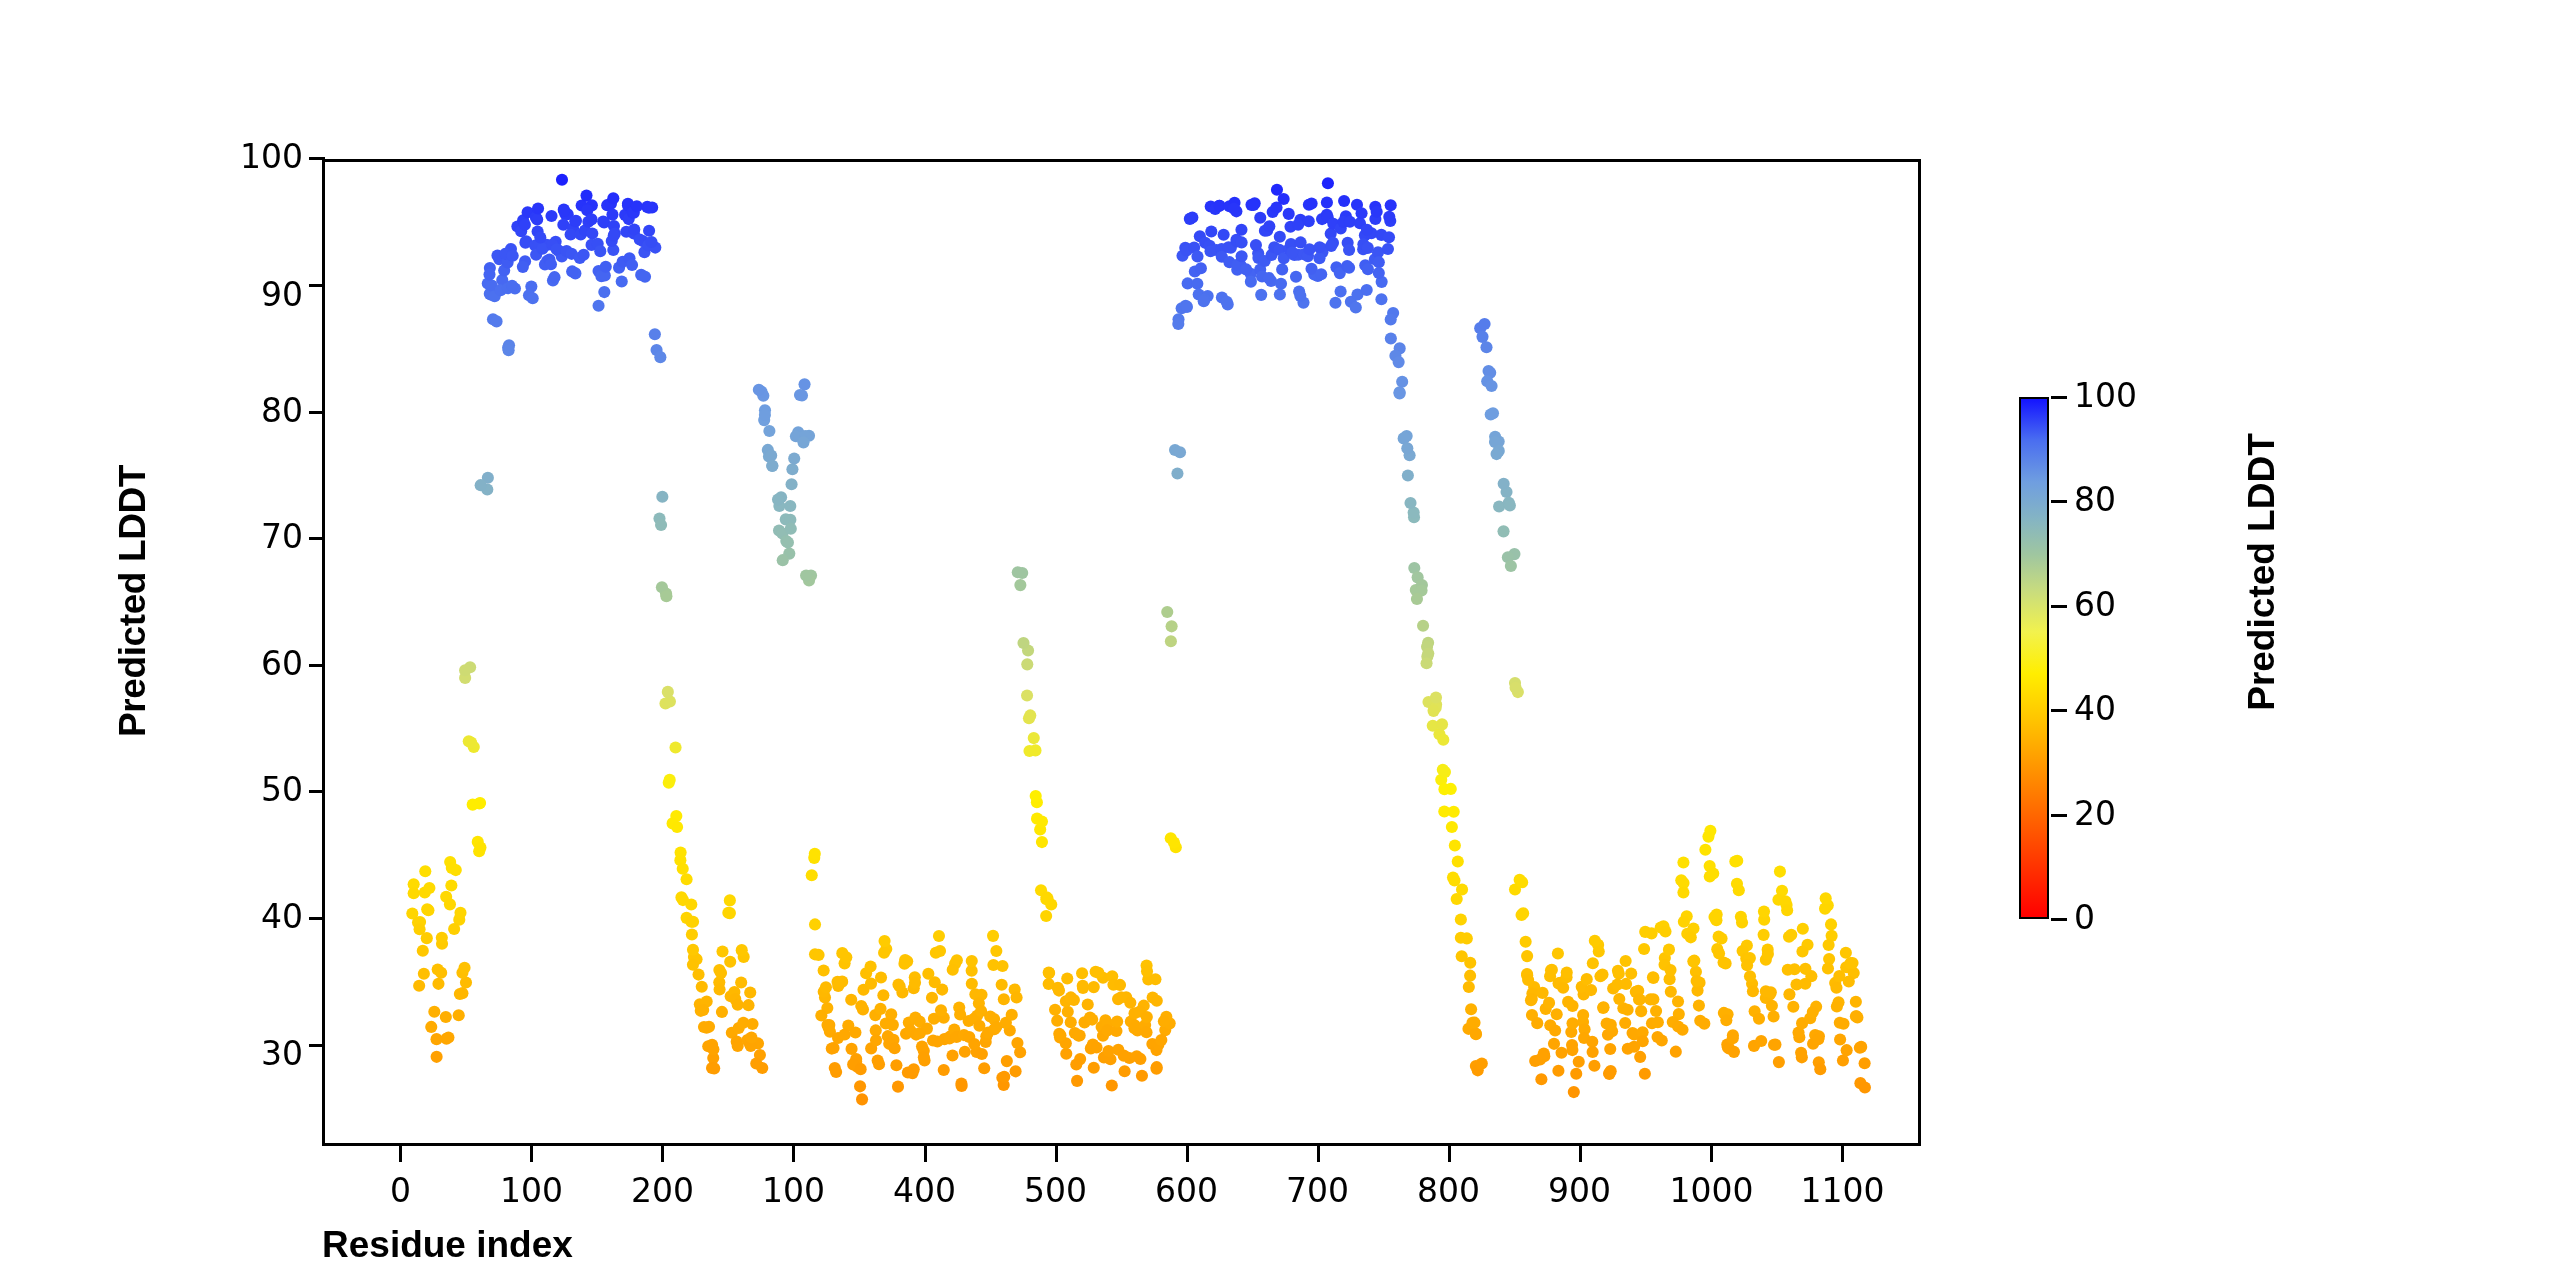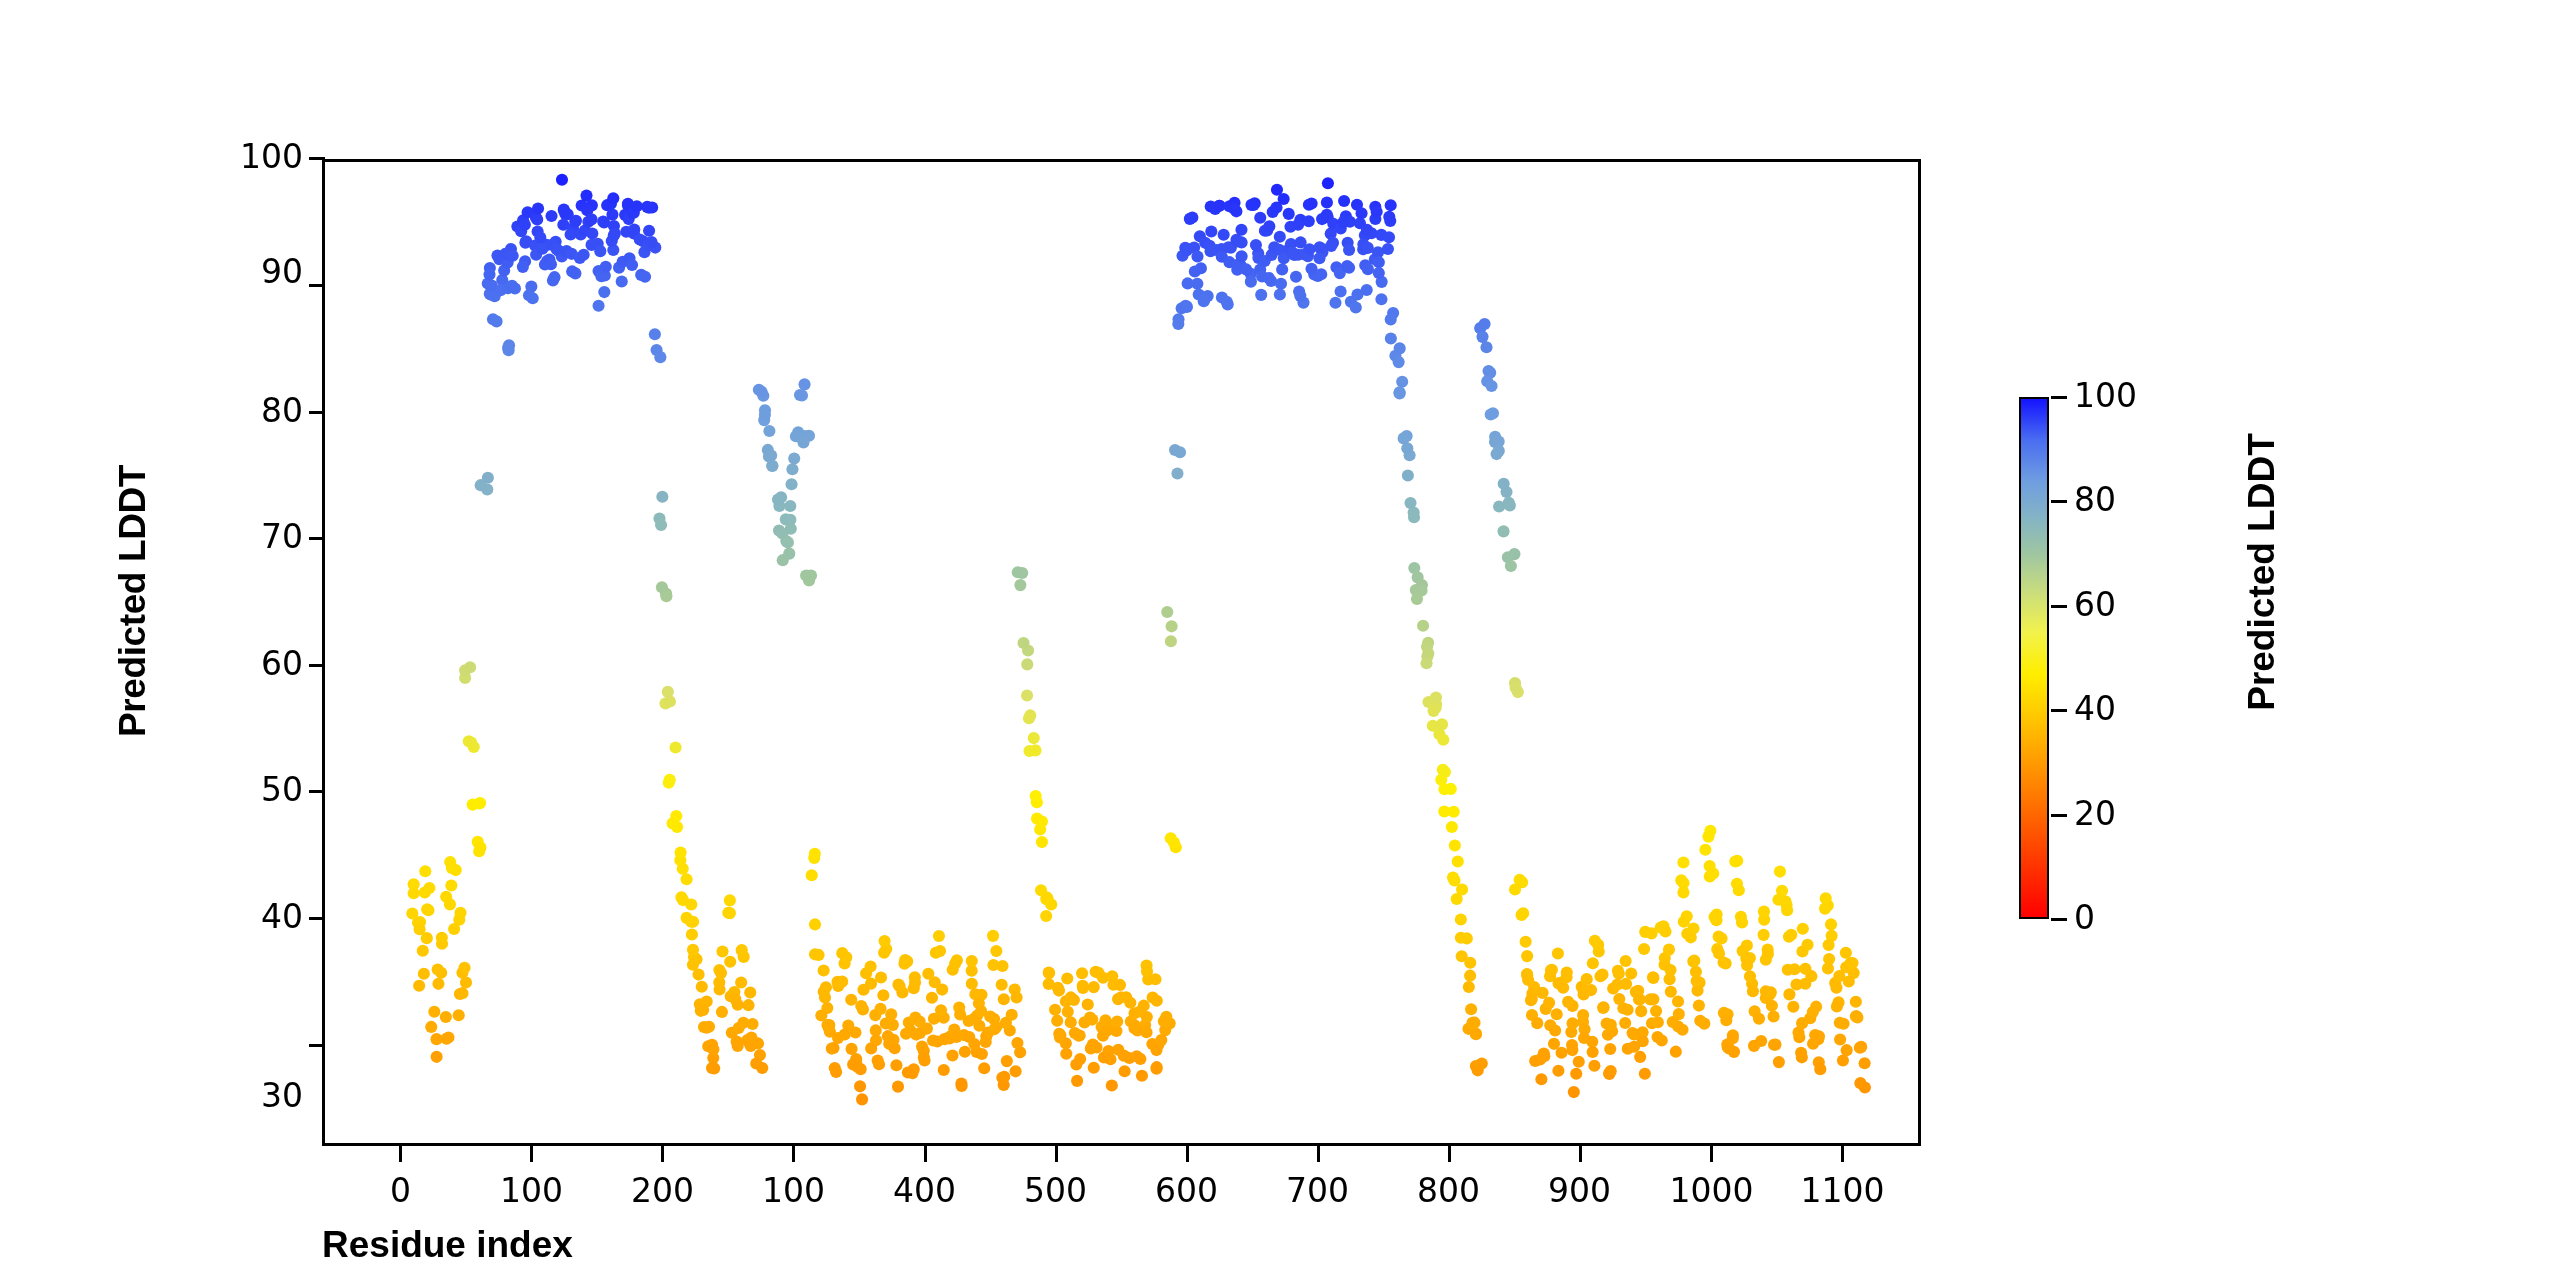--- a/index.html
+++ b/index.html
@@ -85,33 +85,33 @@
 </style>
 </head>
 <body>
 
 <div id="root">
 
   <div id="y-axis-title">Predicted LDDT</div>
 
   <div id="y-axis-group">
       <div class="y-tick" style="top: 1044px;"></div>
-      <div class="y-tick-label" style="top: 1076px;">30</div>
+      <div class="y-tick-label" style="top: 1034px;">30</div>
       <div class="y-tick" style="top: 917px;"></div>
       <div class="y-tick-label" style="top: 897px;">40</div>
       <div class="y-tick" style="top: 790px;"></div>
       <div class="y-tick-label" style="top: 770px;">50</div>
       <div class="y-tick" style="top: 664px;"></div>
       <div class="y-tick-label" style="top: 644px;">60</div>
       <div class="y-tick" style="top: 537px;"></div>
       <div class="y-tick-label" style="top: 517px;">70</div>
       <div class="y-tick" style="top: 411px;"></div>
       <div class="y-tick-label" style="top: 391px;">80</div>
       <div class="y-tick" style="top: 284px;"></div>
-      <div class="y-tick-label" style="top: 252px; margin-left: 16px;">90</div>
+      <div class="y-tick-label" style="top: 275px; margin-left: 16px;">90</div>
       <div class="y-tick" style="top: 157px;"></div>
       <div class="y-tick-label" style="top: 137px;">100</div>
     </div>
 
   <div id="plot-frame">
     <svg id="scatter-canvas" viewBox="0 0 2235 1380" preserveAspectRatio="none">
         <circle cx="124.4" cy="1016.0" r="8.5" fill="rgb(255,219,0)"></circle>
         <circle cx="124.4" cy="1028.6" r="8.5" fill="rgb(255,217,0)"></circle>
         <circle cx="122.5" cy="1057.2" r="8.5" fill="rgb(255,213,0)"></circle>
         <circle cx="133.4" cy="1069.2" r="8.5" fill="rgb(255,210,0)"></circle>

